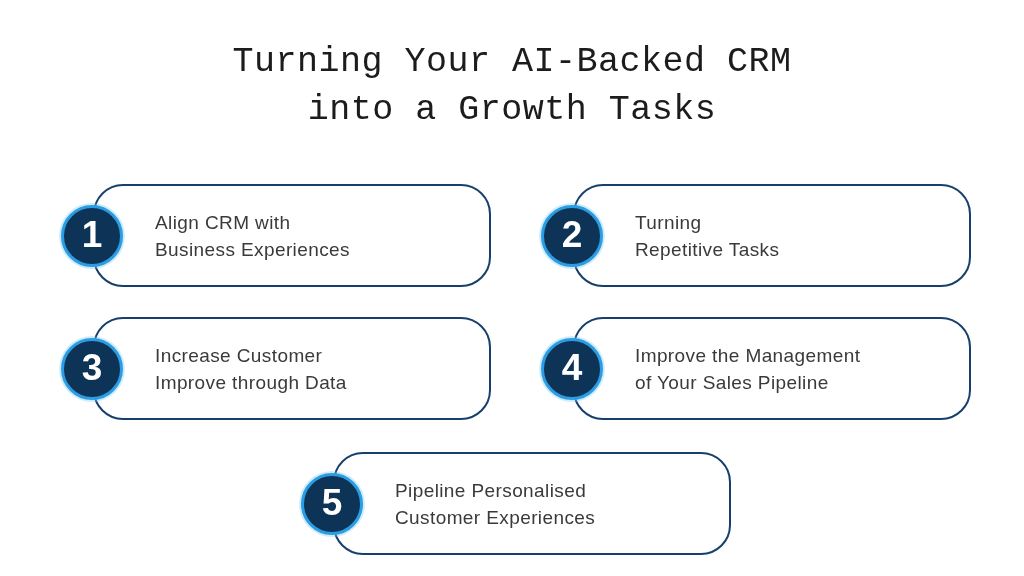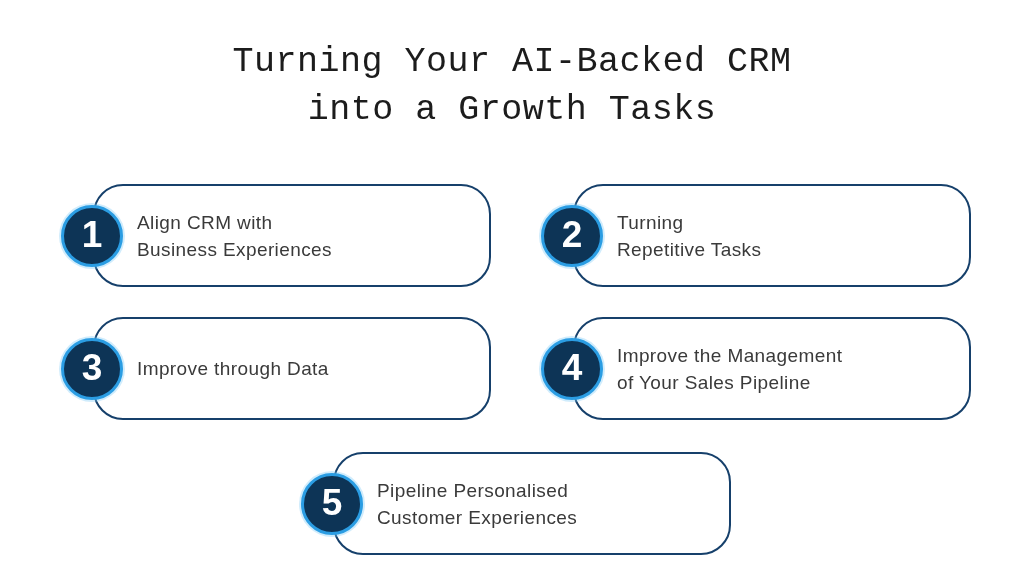--- a/index.html
+++ b/index.html
@@ -67,21 +67,21 @@
     line-height: 1;
     padding-bottom: 2px;
   }
   .card-text {
     margin-left: 42px;
     color: #3a3a3a;
     font-size: 19px;
     line-height: 27px;
     letter-spacing: 0.4px;
   }
-  .card-text span { display: block; }
+  .card-text span { display: block; margin-left: 18px; }
 </style>
 </head>
 <body>
 
 <div class="canvas">
 
   <div class="title">
     <span>Turning Your AI-Backed CRM</span><br>
     <span>into a Growth Tasks</span>
   </div>
@@ -104,20 +104,21 @@
       <span>Turning</span>
       <span>Repetitive Tasks</span>
     </div>
   </div>
 
   <div class="card card-3">
     <div class="badge">
       <span class="badge-number">3</span>
     </div>
     <div class="card-text">
+      <span>Increase Customer</span>
       <span>Improve through Data</span>
     </div>
   </div>
 
   <div class="card card-4">
     <div class="badge">
       <span class="badge-number">4</span>
     </div>
     <div class="card-text">
       <span>Improve the Management</span>

